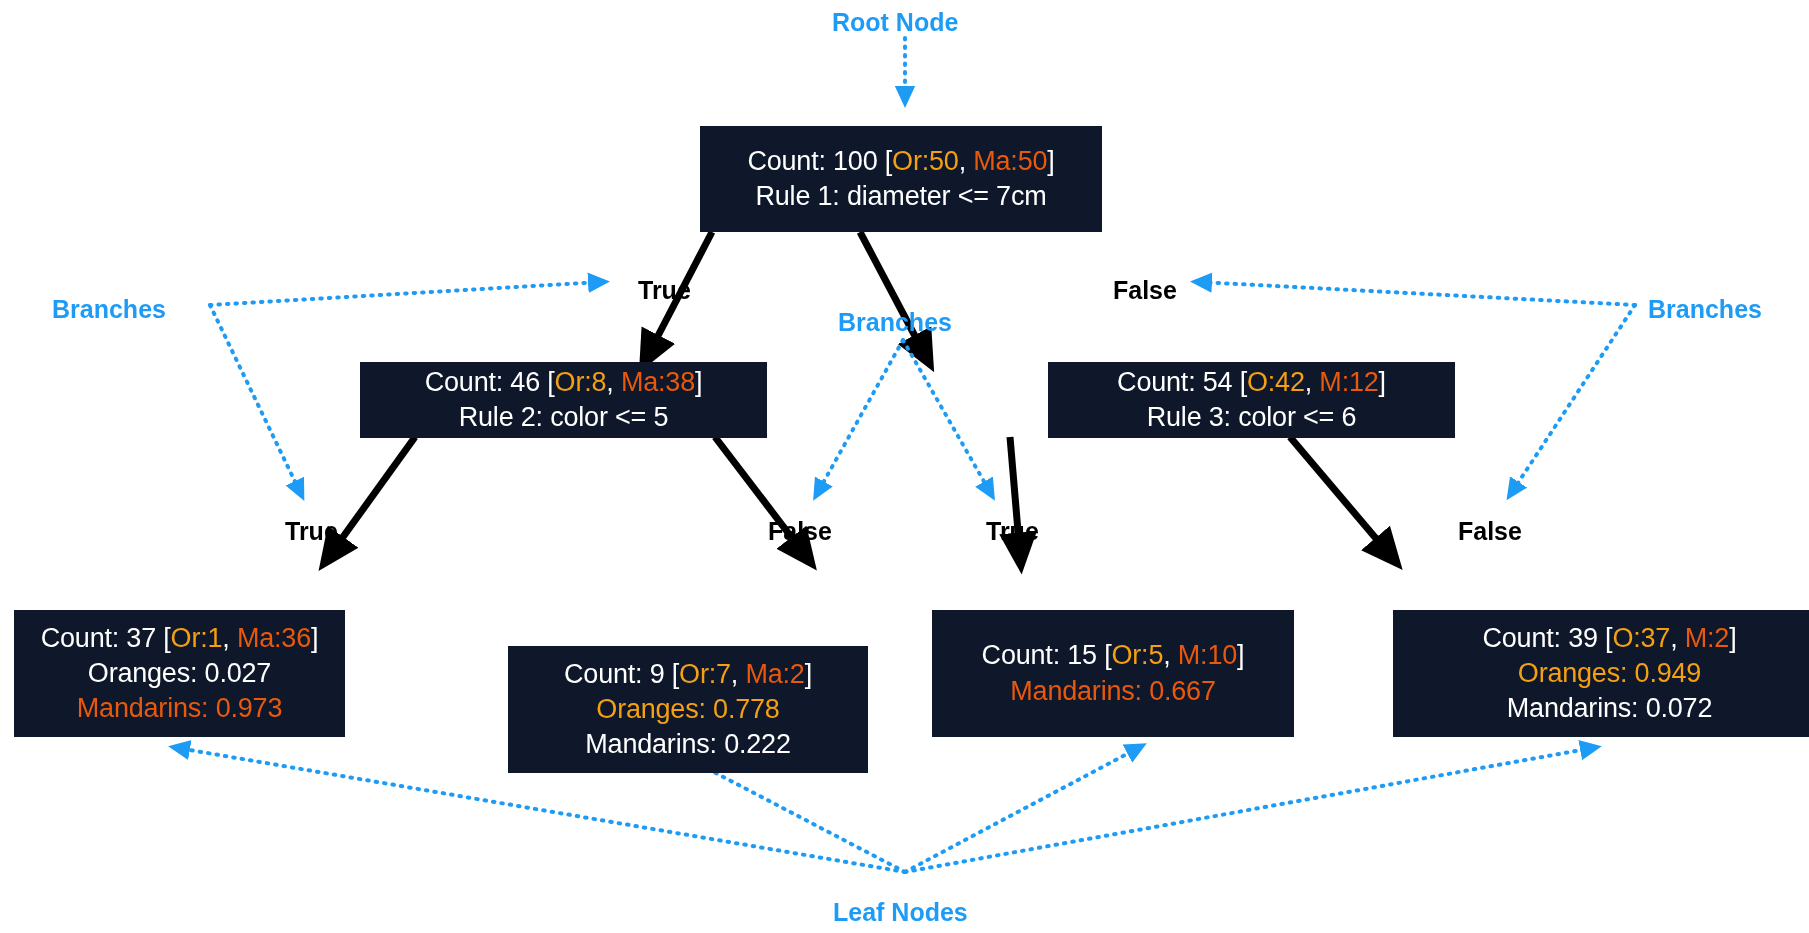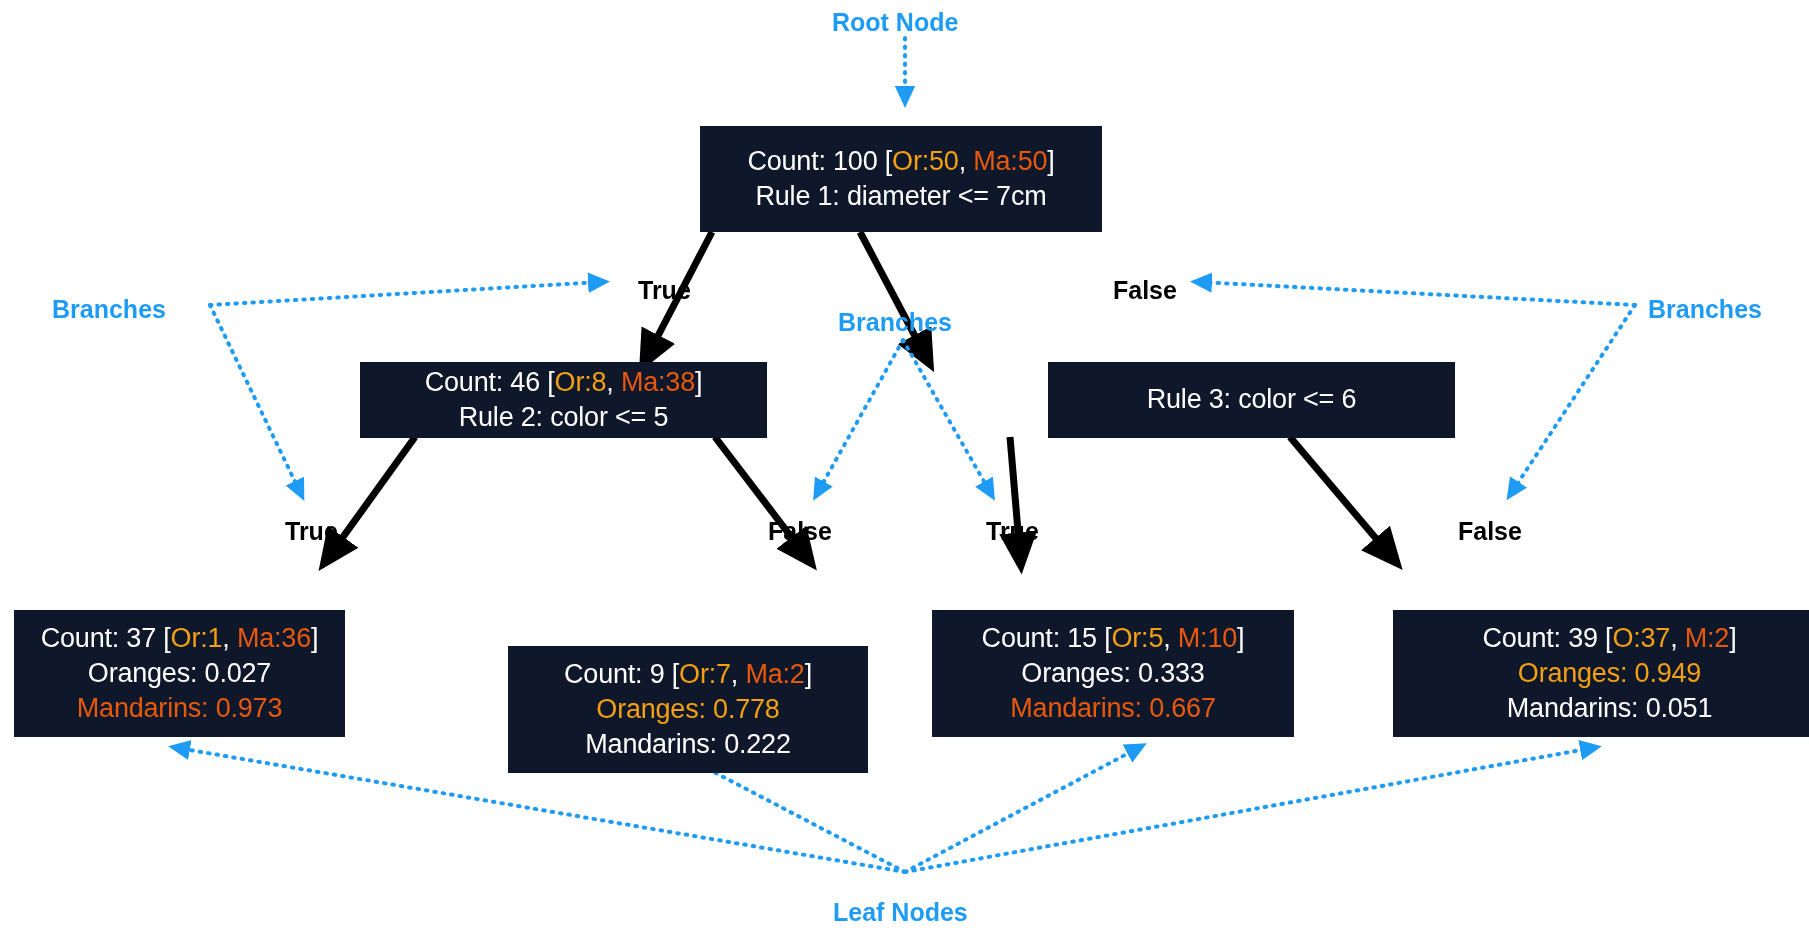--- a/index.html
+++ b/index.html
@@ -118,45 +118,45 @@
     <div class="line"><span class="wt">Count: 100 [</span><span class="or">Or:50</span><span class="wt">, </span><span class="ma">Ma:50</span><span class="wt">]</span></div>
     <div class="line">Rule 1: diameter &lt;= 7cm</div>
   </div>
 
   <div class="node internal" style="left:360px; top:362px; width:407px; height:76px;">
     <div class="line"><span class="wt">Count: 46 [</span><span class="or">Or:8</span><span class="wt">, </span><span class="ma">Ma:38</span><span class="wt">]</span></div>
     <div class="line">Rule 2: color &lt;= 5</div>
   </div>
 
   <div class="node internal" style="left:1048px; top:362px; width:407px; height:76px;">
+    <div class="line"><span class="wt">Count: 54 [</span><span class="or">O:42</span><span class="wt">, </span><span class="ma">M:12</span><span class="wt">]</span></div>
     <div class="line">Rule 3: color &lt;= 6</div>
   </div>
 
   <div class="node leaf" style="left:14px; top:610px; width:331px; height:127px;">
     <div class="line count"><span class="wt">Count: 37 [</span><span class="or">Or:1</span><span class="wt">, </span><span class="ma">Ma:36</span><span class="wt">]</span></div>
     <div class="line prob wt">Oranges: 0.027</div>
     <div class="line prob ma">Mandarins: 0.973</div>
   </div>
 
   <div class="node leaf" style="left:508px; top:646px; width:360px; height:127px;">
     <div class="line count"><span class="wt">Count: 9 [</span><span class="or">Or:7</span><span class="wt">, </span><span class="ma">Ma:2</span><span class="wt">]</span></div>
     <div class="line prob or">Oranges: 0.778</div>
     <div class="line prob wt">Mandarins: 0.222</div>
   </div>
 
   <div class="node leaf" style="left:932px; top:610px; width:362px; height:127px;">
     <div class="line count"><span class="wt">Count: 15 [</span><span class="or">Or:5</span><span class="wt">, </span><span class="ma">M:10</span><span class="wt">]</span></div>
-    <div class="line prob wt">Oranges: 0.333</div>
     <div class="line prob ma">Mandarins: 0.667</div>
   </div>
 
   <div class="node leaf" style="left:1393px; top:610px; width:433px; height:127px;">
     <div class="line count"><span class="wt">Count: 39 [</span><span class="or">O:37</span><span class="wt">, </span><span class="ma">M:2</span><span class="wt">]</span></div>
     <div class="line prob or">Oranges: 0.949</div>
-    <div class="line prob wt">Mandarins: 0.051</div>
+    <div class="line prob wt">Mandarins: 0.072</div>
   </div>
 
   <div class="tflabel" style="left:638px; top:276px;">True</div>
   <div class="tflabel" style="left:1113px; top:276px;">False</div>
   <div class="tflabel" style="left:285px; top:517px;">True</div>
   <div class="tflabel" style="left:768px; top:517px;">False</div>
   <div class="tflabel" style="left:986px; top:517px;">True</div>
   <div class="tflabel" style="left:1458px; top:517px;">False</div>
 
   <div class="annot" style="left:832px; top:8px;">Root Node</div>

